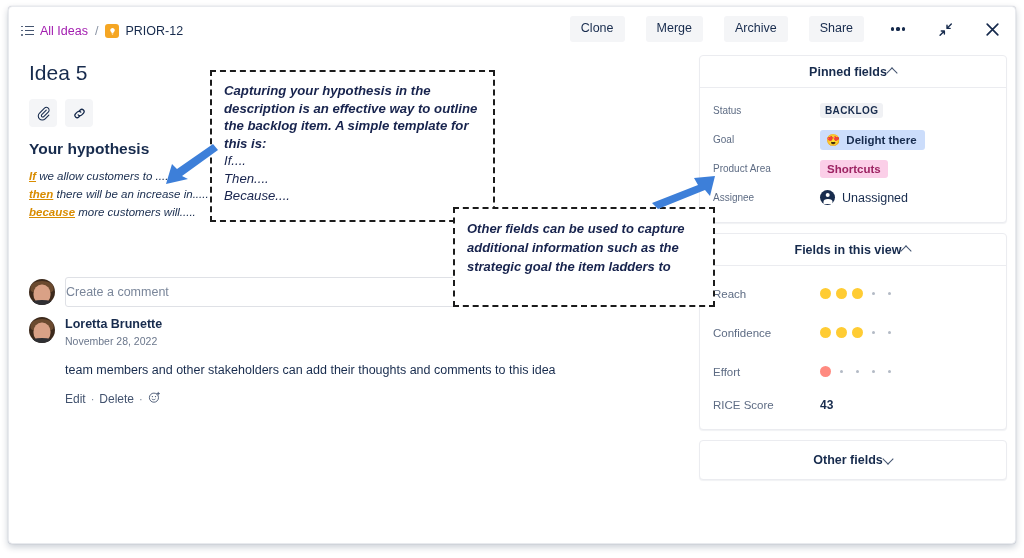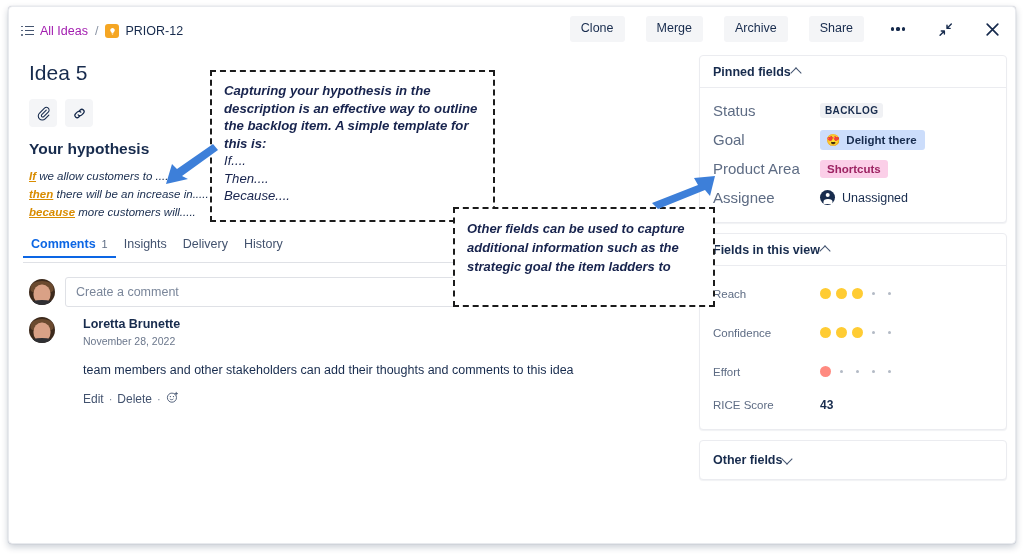--- a/index.html
+++ b/index.html
@@ -122,55 +122,55 @@
     position: absolute; left: 50%; top: 6%; transform: translateX(-50%);
     width: 23px; height: 12px; border-radius: 50% 50% 30% 30%; background: #6b4a2f;
   }
   .avatar .shoulders {
     position: absolute; left: 50%; bottom: -3px; transform: translateX(-50%);
     width: 26px; height: 8px; border-radius: 50% 50% 0 0; background: #2f2f33;
   }
   .comment-input {
     width: 614px; height: 30px; border: 1px solid #dfe1e6; border-radius: 3px;
     background: #fff; color: #7a869a; font-size: 12.5px; font-family: inherit;
-    padding: 0 10px; outline: none;
+    padding: 0 0; outline: none;
   }
   .comment-input::placeholder { color: #7a869a; }
 
   
-  .comment { position: absolute; left: 20px; top: 268px; display: flex; gap: 28px; }
+  .comment { position: absolute; left: 20px; top: 268px; display: flex; gap: 10px; }
   .c-author { font-size: 12.5px; font-weight: 700; color: #172b4d; line-height: 15px; }
   .c-date { font-size: 10.5px; color: #6b778c; margin-top: 3px; }
   .c-body { font-size: 12.5px; color: #172b4d; margin-top: 15px; line-height: 16px; }
   .c-actions { margin-top: 13px; font-size: 12px; color: #42526e; display: flex; align-items: center; gap: 5px; }
   .c-actions a { color: #42526e; text-decoration: none; cursor: pointer; }
   .c-dot { color: #7a869a; font-size: 11px; }
 
   
   .sidebar { position: absolute; right: 8px; top: 48px; width: 308px; }
   .panel {
     border: 1px solid #ebecf0; border-radius: 4px; background: #fff;
     margin-bottom: 10px; box-shadow: 0 1px 1px rgba(9,30,66,0.06);
   }
   .panel-head {
-    height: 32px; display: flex; align-items: center; justify-content: flex-start;
+    height: 32px; display: flex; align-items: center; justify-content: center;
     padding: 0 13px; border-bottom: 1px solid #ebecf0; cursor: pointer;
   }
   .panel-head.no-border { border-bottom: none; }
   .panel-title { font-size: 12.5px; font-weight: 700; color: #172b4d; }
   .chev { width: 10px; height: 10px; position: relative; }
   .chev::before {
     content: ""; position: absolute; left: 1px; top: 2px; width: 7px; height: 7px;
     border-left: 1.6px solid #42526e; border-top: 1.6px solid #42526e;
     transform: rotate(45deg);
   }
   .chev.down::before { transform: rotate(225deg); top: 0px; }
   .panel-body { padding: 8px 13px 10px; }
   .field-row { display: flex; align-items: center; height: 29px; }
-  .field-label { width: 107px; font-size: 15px; color: #5e6c84; flex: none; }
+  .field-label { width: 107px; font-size: 10px; color: #5e6c84; flex: none; }
   .field-val { font-size: 12px; color: #172b4d; display: flex; align-items: center; }
 
   .badge-status {
     background: #f0f1f4; color: #172b4d; font-size: 10px; font-weight: 700;
     letter-spacing: 0.4px; padding: 2px 5px; border-radius: 3px;
   }
   .chip-goal {
     background: #ccddfb; color: #172b4d; font-size: 11.5px; font-weight: 700;
     padding: 3px 8px 3px 6px; border-radius: 3px; display: inline-flex; align-items: center; gap: 6px;
   }
@@ -296,35 +296,20 @@
         <span class="kw">If</span><span> we allow customers to ......</span>
       </div>
       <div class="hyp-line">
         <span class="kw">then</span><span> there will be an increase in.....</span>
       </div>
       <div class="hyp-line">
         <span class="kw">because</span><span> more customers will.....</span>
       </div>
     </div>
 
-    <div class="tabs">
-      <div class="tab active">
-        <span>Comments</span>
-        <span class="tab-count">1</span>
-      </div>
-      <div class="tab">
-        <span>Insights</span>
-      </div>
-      <div class="tab">
-        <span>Delivery</span>
-      </div>
-      <div class="tab">
-        <span>History</span>
-      </div>
-    </div>
 
     <div class="composer">
       <div class="avatar">
         <div class="hair"></div>
           <div class="face"></div>
           <div class="shoulders"></div>
       </div>
       <input class="comment-input" type="text" placeholder="Create a comment" style="">
     </div>
 

